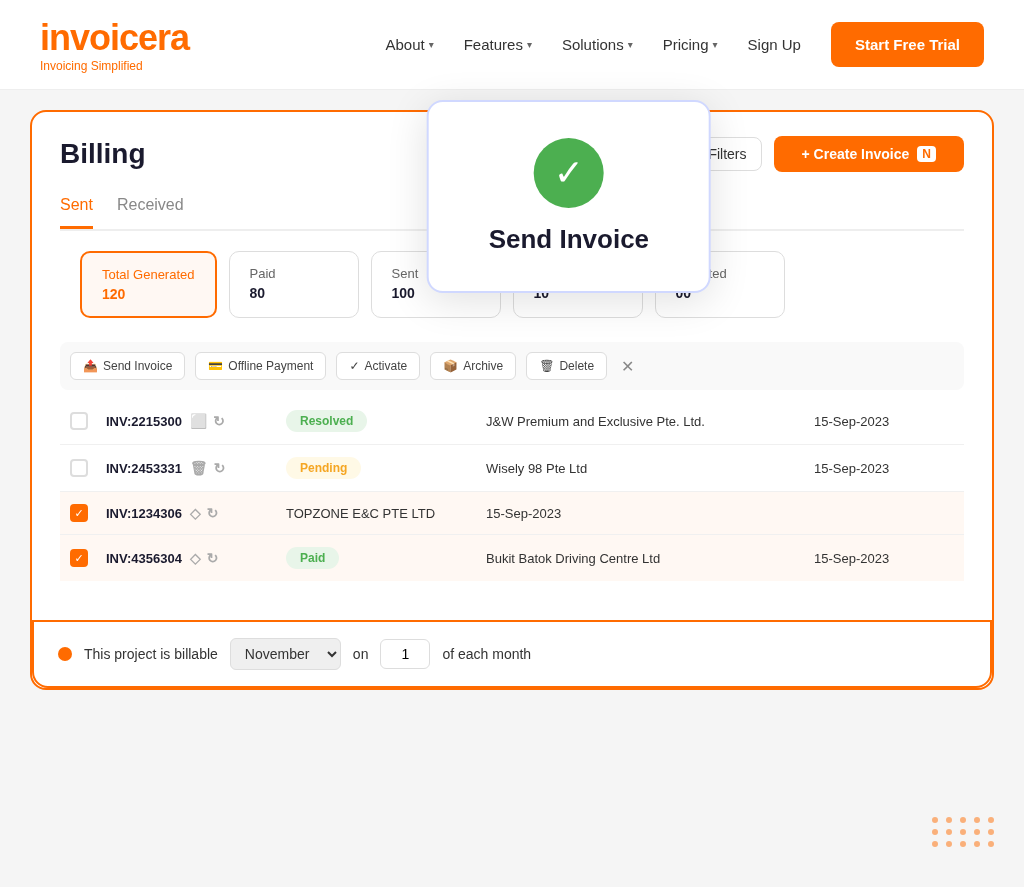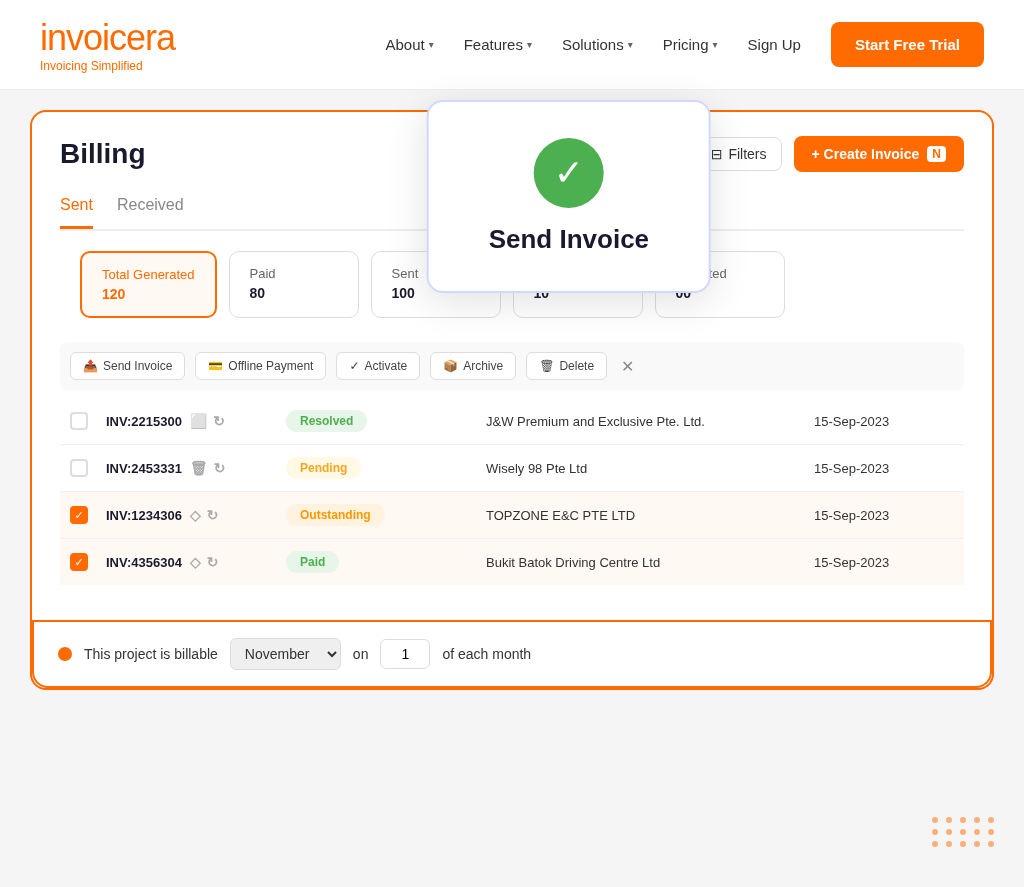--- a/index.html
+++ b/index.html
@@ -1,21 +1,21 @@
 <!DOCTYPE html>
 <html><head>
   <meta charset="utf-8">
   <style>
     * { box-sizing: border-box; margin: 0; padding: 0; }
     body { font-family: -apple-system, BlinkMacSystemFont, 'Segoe UI', sans-serif; background: #f5f5f5; min-height: 887px; overflow-x: hidden; }
 
     
     .navbar { background: #fff; height: 90px; display: flex; align-items: center; padding: 0 40px; border-bottom: 1px solid #eee; position: relative; z-index: 10; }
     .logo-wrap { display: flex; flex-direction: column; margin-right: auto; }
-    .logo-text { font-size: 36px; font-weight: 400; color: #1a1a2e; letter-spacing: -1px; }
+    .logo-text { font-size: 36px; font-weight: 700; color: #1a1a2e; letter-spacing: -1px; }
     .logo-text span { color: #ff6b00; }
     .logo-sub { font-size: 12px; color: #ff6b00; }
     .nav-links { display: flex; align-items: center; gap: 30px; }
     .nav-link { font-size: 15px; color: #333; text-decoration: none; display: flex; align-items: center; gap: 4px; cursor: pointer; }
     .nav-link-chevron { font-size: 10px; color: #666; }
     .nav-signup { font-size: 15px; color: #333; text-decoration: none; cursor: pointer; }
     .nav-cta { background: #ff6b00; color: #fff; border: none; padding: 14px 24px; border-radius: 8px; font-size: 15px; font-weight: 600; cursor: pointer; }
 
     
     .dots-top-right { position: absolute; top: 155px; right: 30px; display: flex; flex-direction: column; gap: 6px; }
@@ -32,21 +32,21 @@
 
     
     .main-container { margin: 20px 30px 20px 30px; background: #fff; border-radius: 16px; border: 2px solid #ff6b00; padding: 24px 28px; position: relative; min-height: 580px; }
 
     
     .header-row { display: flex; align-items: center; justify-content: space-between; margin-bottom: 16px; }
     .billing-title { font-size: 28px; font-weight: 700; color: #1a1a2e; }
     .header-actions { display: flex; align-items: center; gap: 12px; }
     .search-box { display: flex; align-items: center; gap: 6px; border: 1px solid #ddd; border-radius: 8px; padding: 8px 14px; font-size: 14px; color: #999; min-width: 120px; }
     .filters-btn { display: flex; align-items: center; gap: 6px; border: 1px solid #ddd; border-radius: 8px; padding: 8px 14px; font-size: 14px; color: #333; cursor: pointer; background: #fff; }
-    .create-invoice-btn { background: #ff6b00; color: #fff; border: none; padding: 10px 18px; border-radius: 8px; font-size: 14px; font-weight: 600; cursor: pointer; display: flex; align-items: center; gap: 8px; text-align: center; }
+    .create-invoice-btn { background: #ff6b00; color: #fff; border: none; padding: 10px 28px; border-radius: 8px; font-size: 14px; font-weight: 600; cursor: pointer; display: flex; align-items: center; gap: 8px; text-align: center; }
     .create-invoice-btn .n-badge { background: #fff; color: #ff6b00; border-radius: 4px; padding: 1px 5px; font-size: 12px; font-weight: 700; }
 
     
     .tabs { display: flex; gap: 24px; border-bottom: 2px solid #eee; margin-bottom: 20px; }
     .tab { padding: 8px 0 12px; font-size: 16px; font-weight: 500; cursor: pointer; color: #888; border-bottom: 3px solid transparent; }
     .tab.active { color: #ff6b00; border-bottom: 3px solid #ff6b00; }
 
     
     .stat-cards { display: flex; gap: 12px; margin-bottom: 24px; padding-left: 20px; }
     .stat-card { border: 1px solid #ddd; border-radius: 10px; padding: 14px 20px; min-width: 130px; }
@@ -265,21 +265,20 @@
       <div>
           <div class="checkbox checked"></div>
         </div>
       <div class="invoice-num">
         <span>INV:1234306</span>
         <div class="row-icons">
           <span class="row-icon">◇</span>
           <span class="row-icon">↻</span>
         </div>
       </div>
-      <div><span class="status-badge status-outstanding">Outstanding</span></div>
       <div class="client-name">TOPZONE E&amp;C PTE LTD</div>
       <div class="created-date">15-Sep-2023</div>
     </div>
 
     <div class="table-row highlighted">
       <div>
           <div class="checkbox checked"></div>
         </div>
       <div class="invoice-num">
         <span>INV:4356304</span>

